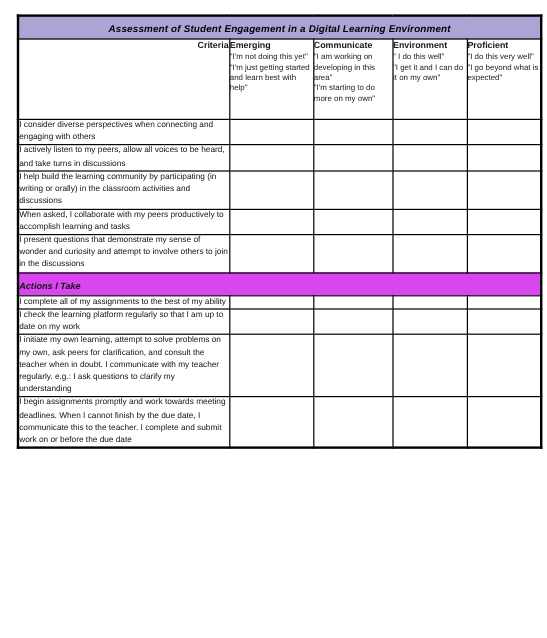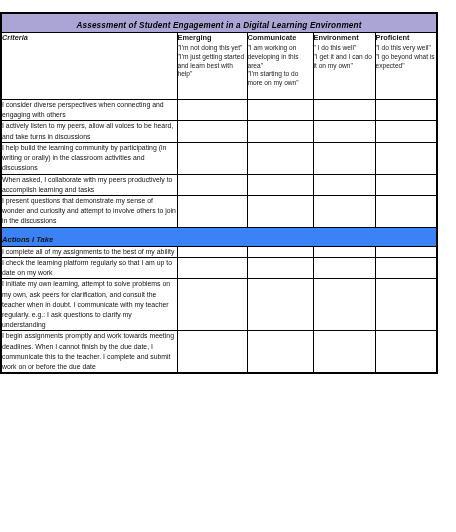--- a/index.html
+++ b/index.html
@@ -10,21 +10,21 @@
   body {
     width: 456px;
     height: 532px;
     font-family: "Liberation Sans", sans-serif;
     color: #1a1a1a;
     overflow: hidden;
   }
 
   .sheet {
     position: absolute;
-    left: 0;
+    left: 14px;
     top: 12px;
     width: 436px;
   }
 
   table.rubric {
     border-collapse: collapse;
     table-layout: fixed;
     width: 436px;
     border: 2px solid #000000;
   }
@@ -70,23 +70,22 @@
     line-height: 1.25;
   }
   .head-sub {
     font-size: 6.6px;
     line-height: 1.32;
     font-weight: normal;
   }
   .head-criteria {
     font-size: 7.6px;
     font-weight: bold;
-    text-align: left;
+    text-align: right;
     padding-top: 7px;
-    font-style: italic;
   }
 
   
   .band-cell {
     padding: 5px 6px 6px 6px;
     height: 12px;
   }
   .band-text {
     font-size: 7.6px;
     font-weight: bold;
@@ -190,21 +189,21 @@
         <tr>
           <td class="crit-cell">
             <div class="crit-text">I present questions that demonstrate my sense of wonder and curiosity and attempt to involve others to join in the discussions</div>
           </td>
           <td class="blank-cell"></td>
           <td class="blank-cell"></td>
           <td class="blank-cell"></td>
           <td class="blank-cell"></td>
         </tr>
         <tr>
-          <td colspan="5" class="band-cell" style="background: #3b82f6; margin-top: 14px;"><span class="band-text">Actions I Take</span></td>
+          <td colspan="5" class="band-cell" style="background: #d946ef; margin-top: 14px;"><span class="band-text">Actions I Take</span></td>
         </tr>
         <tr>
           <td class="crit-cell">
             <div class="crit-text">I complete all of my assignments to the best of my ability</div>
           </td>
           <td class="blank-cell"></td>
           <td class="blank-cell"></td>
           <td class="blank-cell"></td>
           <td class="blank-cell"></td>
         </tr>

